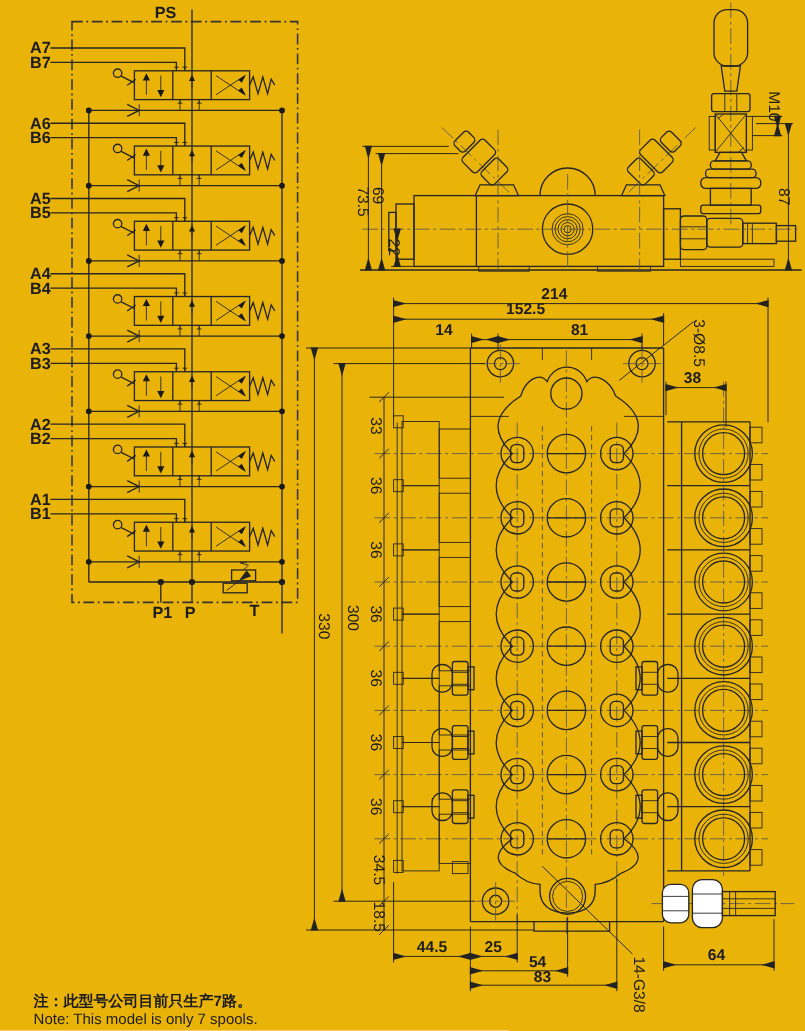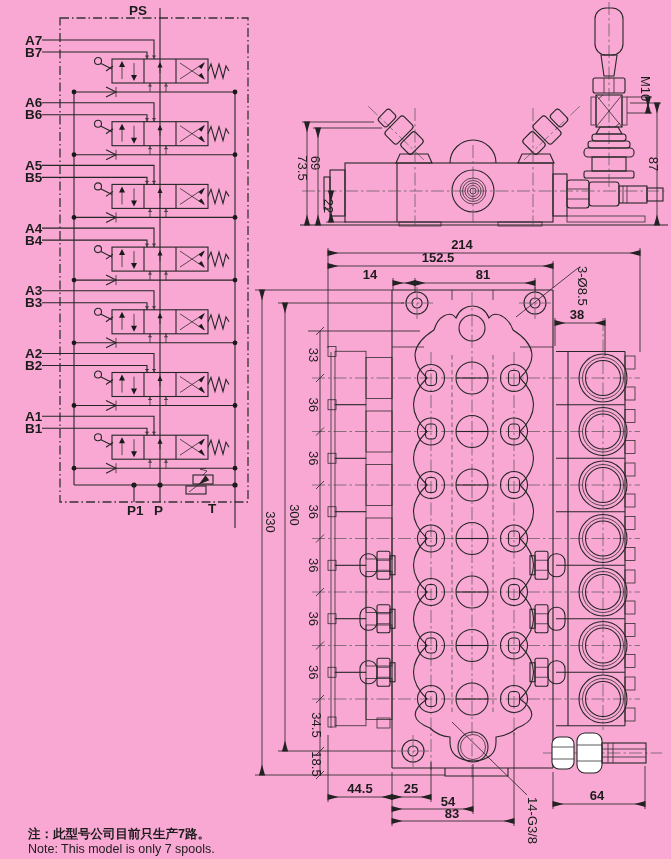--- a/index.html
+++ b/index.html
@@ -1,16 +1,16 @@
 <!DOCTYPE html>
 <html><head>
 <meta charset="utf-8">
 <style>
   html,body{margin:0;padding:0;background:#fff;}
-  #canvas{position:relative;width:671px;height:859px;background:#f9a8d4;overflow:hidden;}
+  #canvas{position:relative;width:671px;height:859px;background:#eab308;overflow:hidden;}
   svg{display:block;}
   text{font-family:"Liberation Sans","DejaVu Sans",sans-serif;fill:#1c1c1c;}
   .t13{font-size:13px;}
   .t12{font-size:12.5px;}
   .lbl{font-size:13.5px;font-weight:bold;}
   .tb{font-weight:bold;}
   .ln{fill:none;stroke:#262626;stroke-width:1.1;}
   .lt{fill:none;stroke:#262626;stroke-width:0.75;}
   .dim{fill:none;stroke:#222;stroke-width:0.8;}
   .cl{fill:none;stroke:#555;stroke-width:0.7;stroke-dasharray:13 3 2.5 3;}

